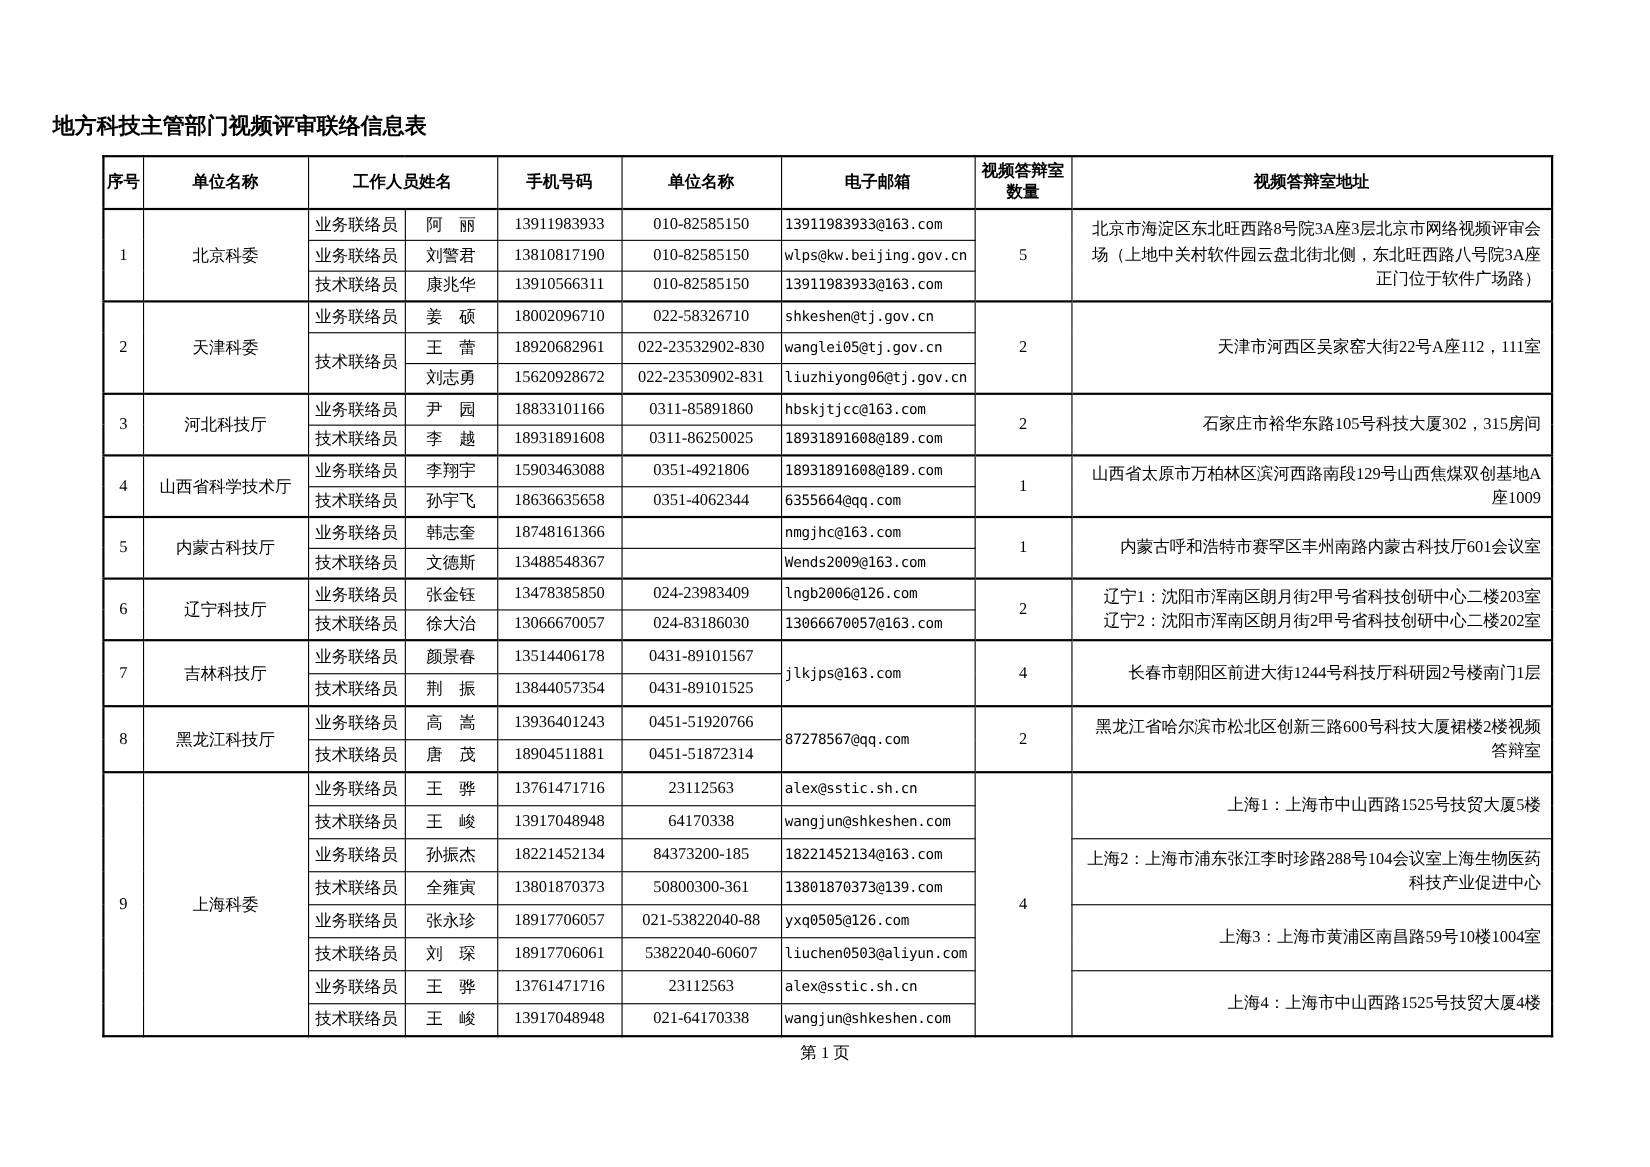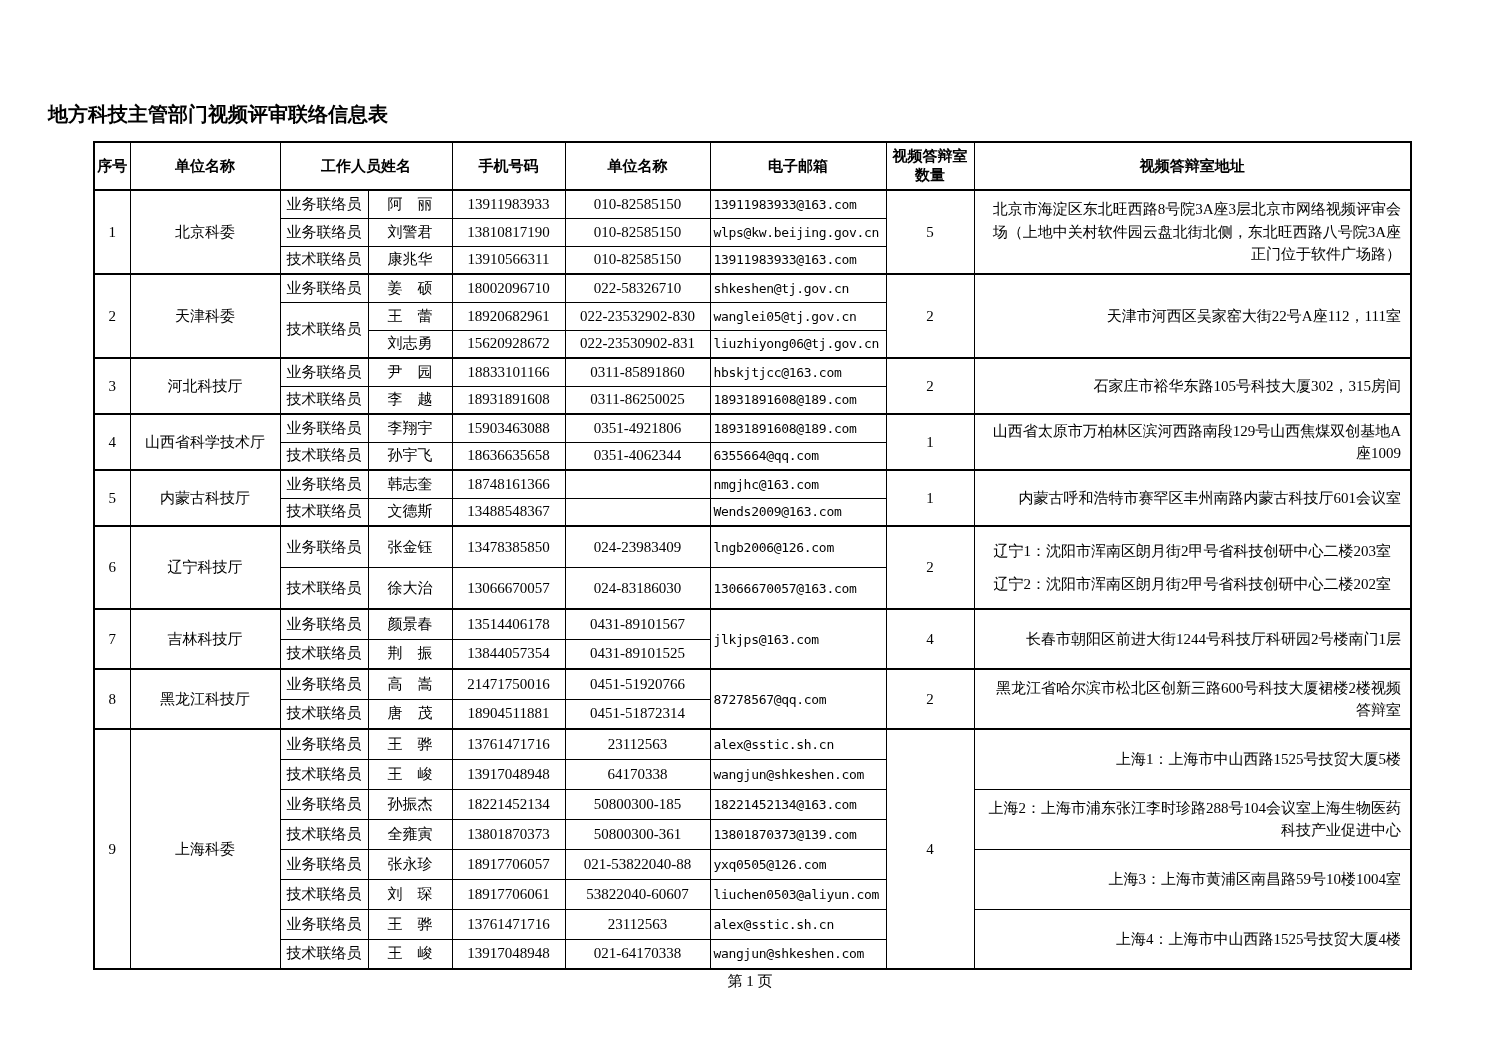--- a/index.html
+++ b/index.html
@@ -21,23 +21,23 @@
   }
   tbody tr { height:28px; }
   tbody tr.h30 { height:30px; }
   td { font-size:15px; text-align:center; }
   tr.gtop > td { border-top:2px solid #000; }
   td.email {
     text-align:left; font-family:"DejaVu Sans Mono", monospace; font-size:13px;
     padding-left:3px; letter-spacing:-0.3px;
   }
   td.addr { text-align:right; padding:3px 9px; line-height:1.5; }
-  td.addr div { margin:10px; }
+  td.addr div { margin:0; }
   .footer {
-    position:absolute; top:972px; left:0; width:100%; text-align:center; font-size:15px;
+    position:absolute; top:948px; left:0; width:100%; text-align:center; font-size:15px;
   }
 </style>
 </head>
 <body>
 
 <div class="title">地方科技主管部门视频评审联络信息表</div>
 
 <div class="table-wrap">
   <table>
     <colgroup>
@@ -214,21 +214,21 @@
         <td>荆　振</td>
         <td>13844057354</td>
         <td>0431-89101525</td>
       </tr>
 
       <tr class="gtop h30">
         <td rowspan="2">8</td>
         <td rowspan="2">黑龙江科技厅</td>
         <td>业务联络员</td>
         <td>高　嵩</td>
-        <td>21471750016</td>
+        <td>13936401243</td>
         <td>0451-51920766</td>
         <td rowspan="2" class="email">87278567@qq.com</td>
         <td rowspan="2">2</td>
         <td rowspan="2" class="addr">黑龙江省哈尔滨市松北区创新三路600号科技大厦裙楼2楼视频答辩室</td>
       </tr>
       <tr class="h30">
         <td>技术联络员</td>
         <td>唐　茂</td>
         <td>18904511881</td>
         <td>0451-51872314</td>
@@ -249,21 +249,21 @@
         <td>技术联络员</td>
         <td>王　峻</td>
         <td>13917048948</td>
         <td>64170338</td>
         <td class="email">wangjun@shkeshen.com</td>
       </tr>
       <tr class="h30">
         <td>业务联络员</td>
         <td>孙振杰</td>
         <td>18221452134</td>
-        <td>50800300-185</td>
+        <td>84373200-185</td>
         <td class="email">18221452134@163.com</td>
         <td rowspan="2" class="addr">上海2：上海市浦东张江李时珍路288号104会议室上海生物医药科技产业促进中心</td>
       </tr>
       <tr class="h30">
         <td>技术联络员</td>
         <td>全雍寅</td>
         <td>13801870373</td>
         <td>50800300-361</td>
         <td class="email">13801870373@139.com</td>
       </tr>

